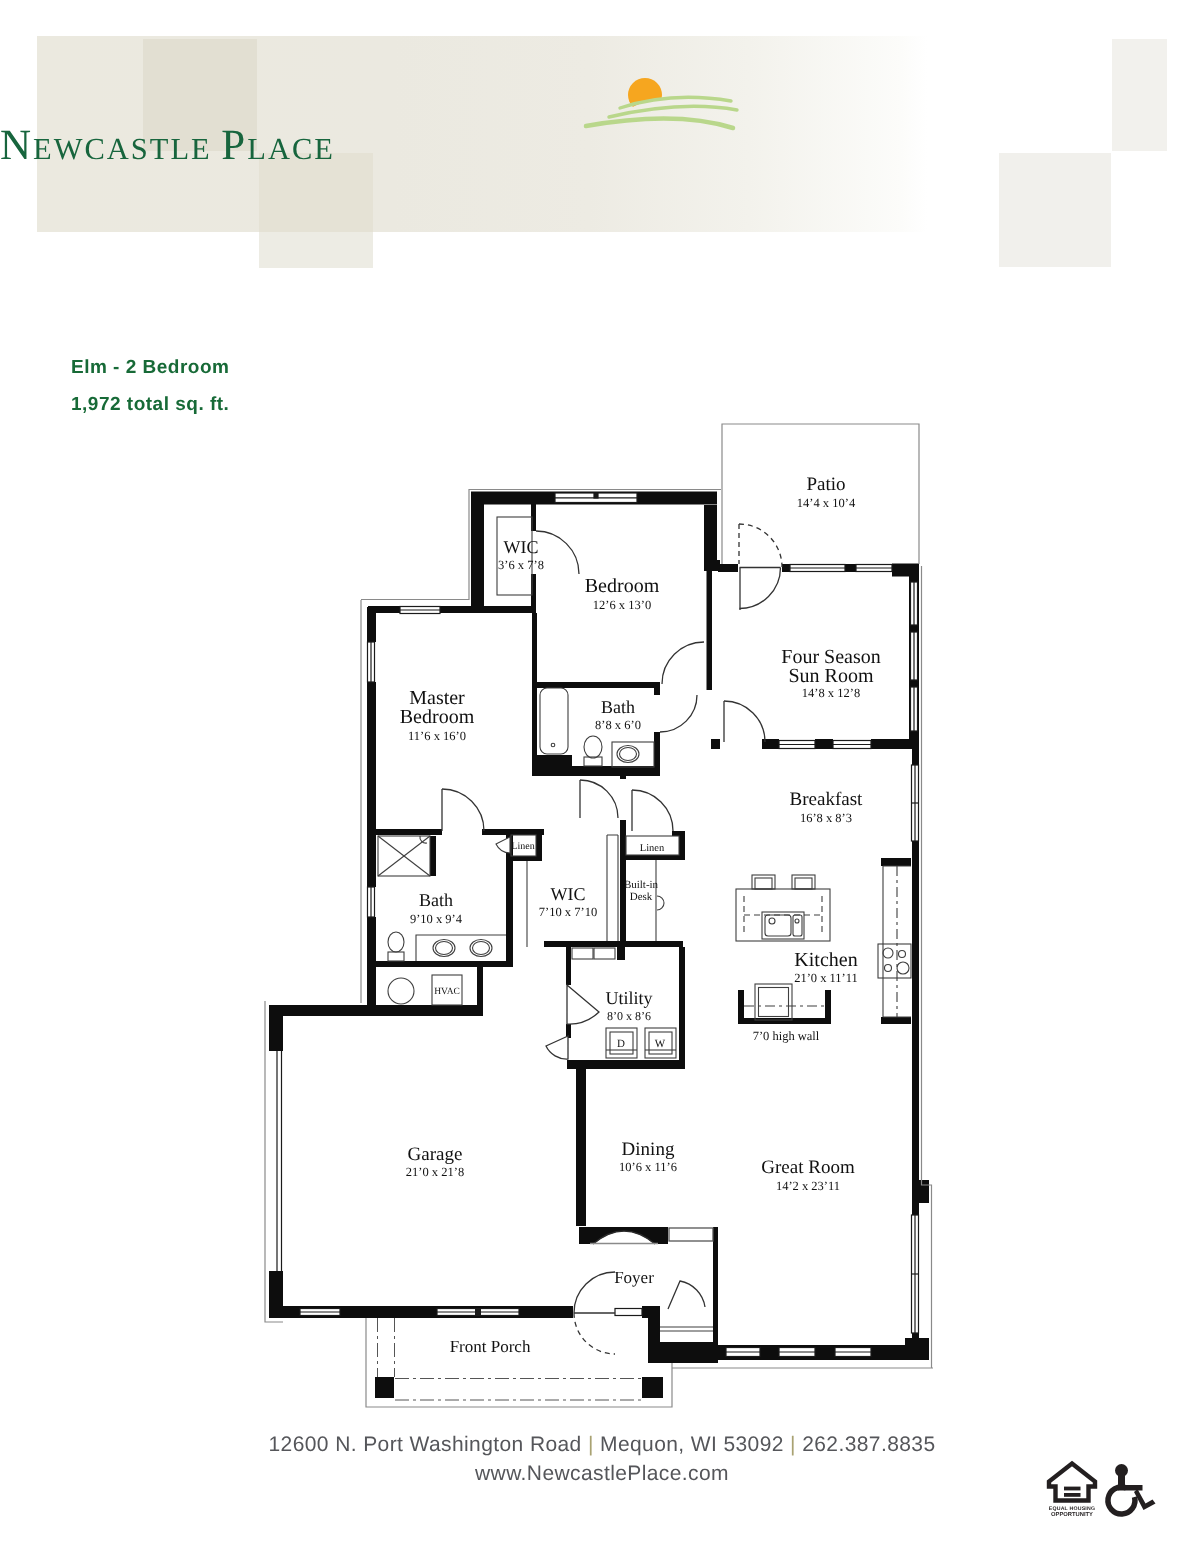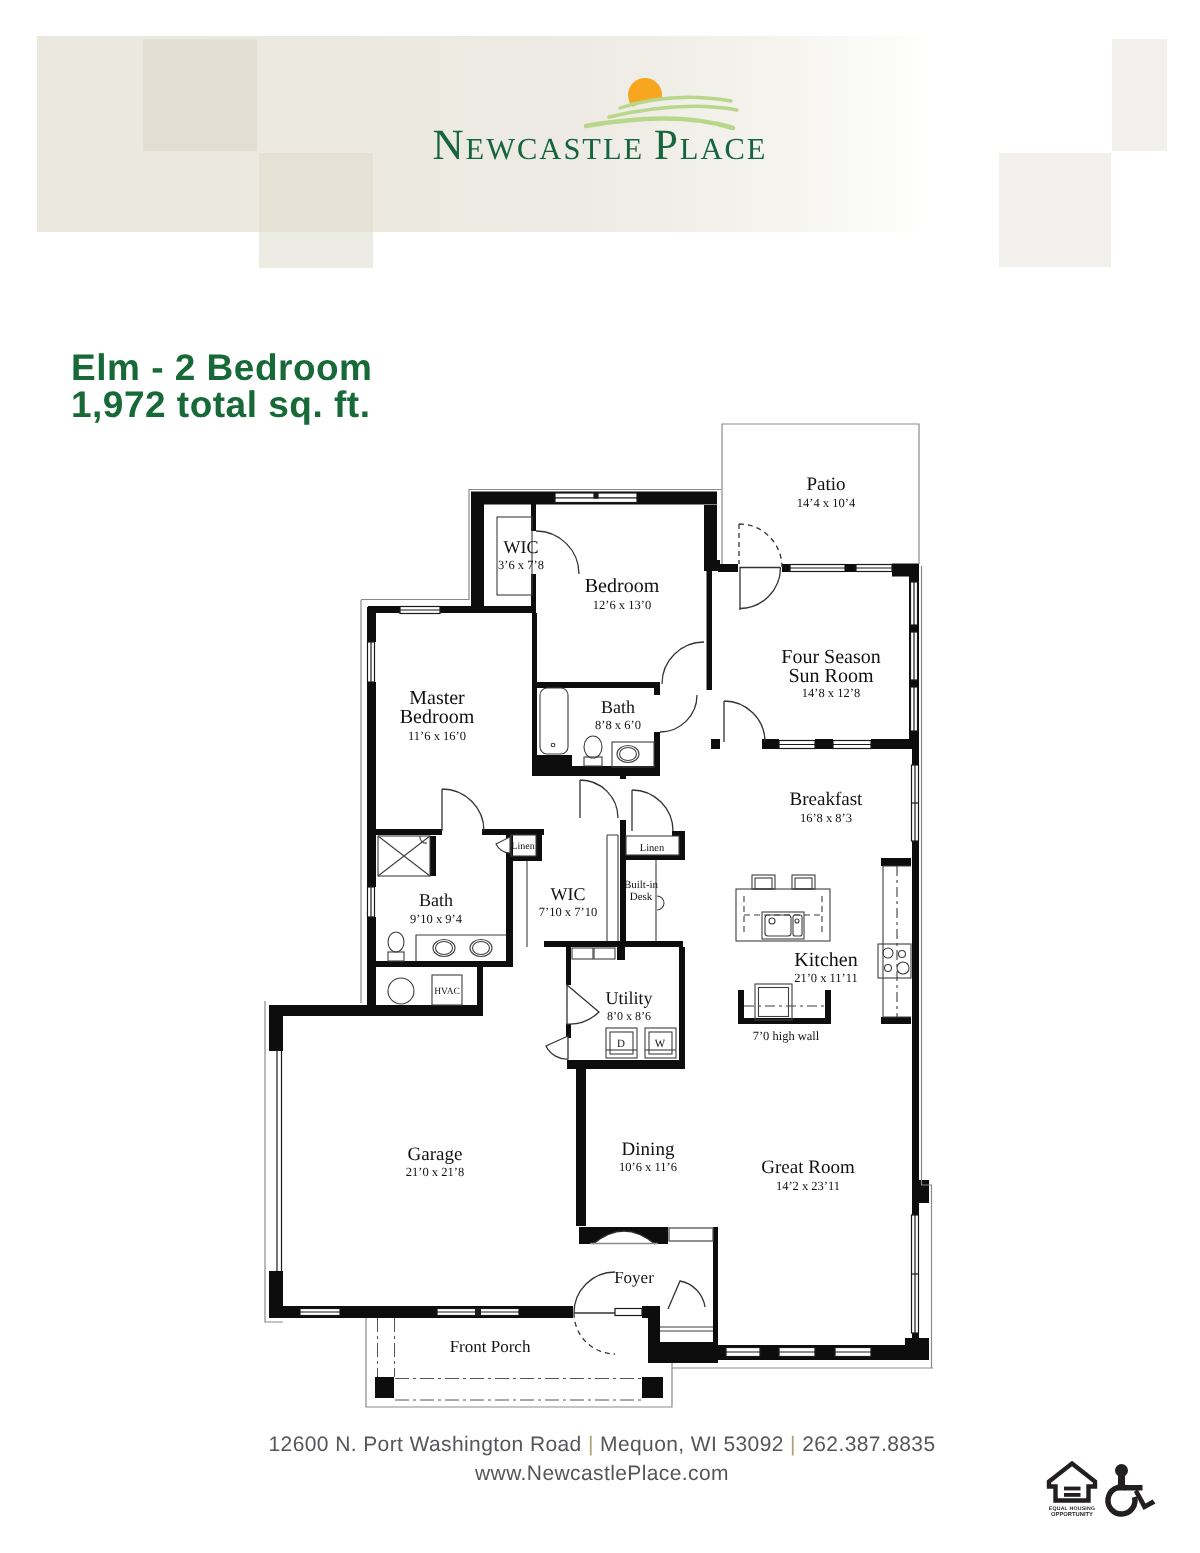--- a/index.html
+++ b/index.html
@@ -27,24 +27,24 @@
           <path d="M 615,70 H 680 V 101 Q 652,93 624,112 L 615,112 Z"></path>
         </clipPath>
       </defs>
     <circle cx="645" cy="95" r="17" fill="#f6a61f" clip-path="url(#suncut)"></circle>
     <path d="M 620,108 Q 672,91 731,101" fill="none" stroke="#b9d78b" stroke-width="3.4" stroke-linecap="round"></path>
     <path d="M 609,117 Q 682,100 737,110" fill="none" stroke="#b9d78b" stroke-width="3.4" stroke-linecap="round"></path>
     <path d="M 586,126 Q 676,110 733,128" fill="none" stroke="#b9d78b" stroke-width="4.5" stroke-linecap="round"></path>
   </svg>
 
   <div class="abs" style="left:0;top:0;width:1200px;">
-    <div style="position:absolute;left:0;width:1200px;top:125px;text-align:center;color:#17653d;font-family:'Liberation Serif',serif;letter-spacing:2px;font-size:30.5px;line-height:42px;white-space:nowrap;"><span style="font-size:43px;">N</span>EWCASTLE&nbsp;<span style="font-size:43px;">P</span>LACE</div>
+    <div style="position:absolute;left:0;width:1200px;top:125px;color:#17653d;font-family:'Liberation Serif',serif;letter-spacing:2px;font-size:30.5px;line-height:42px;white-space:nowrap;"><span style="font-size:43px;">N</span>EWCASTLE&nbsp;<span style="font-size:43px;">P</span>LACE</div>
   </div>
 
-  <div class="abs" style="left:71px;top:349px;font-weight:bold;font-size:37px;line-height:37px;color:#176a37;letter-spacing:0.5px;">Elm - 2 Bedroom<br>1,972 total sq. ft.</div>
+  <div class="abs" style="left:71px;top:349px;font-weight:bold;font-size:19px;line-height:37px;color:#176a37;letter-spacing:0.5px;">Elm - 2 Bedroom<br>1,972 total sq. ft.</div>
 
   <svg class="abs" style="left:0;top:0;" width="1200" height="1553" viewBox="0 0 1200 1553" fill="none">
     <g stroke="none" fill="#0d0d0d">
 
       <rect x="471" y="491.5" width="246" height="13"></rect>
 
       <rect x="471" y="504" width="13" height="109"></rect>
 
       <rect x="368" y="606" width="168" height="7"></rect>
 

